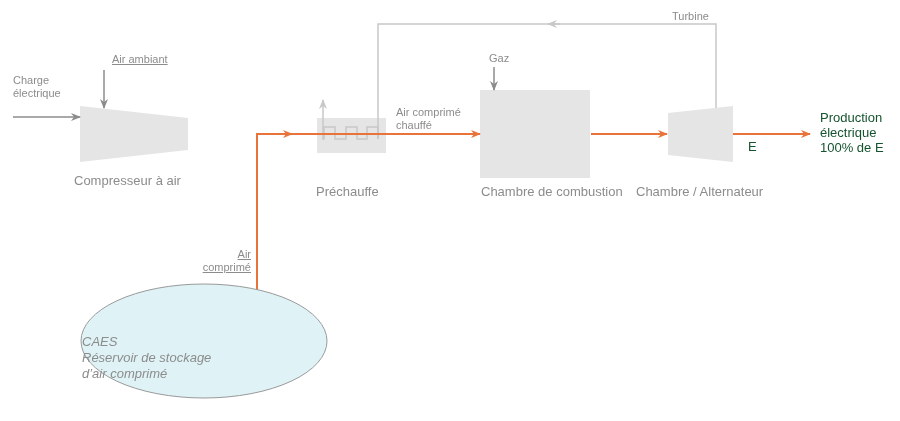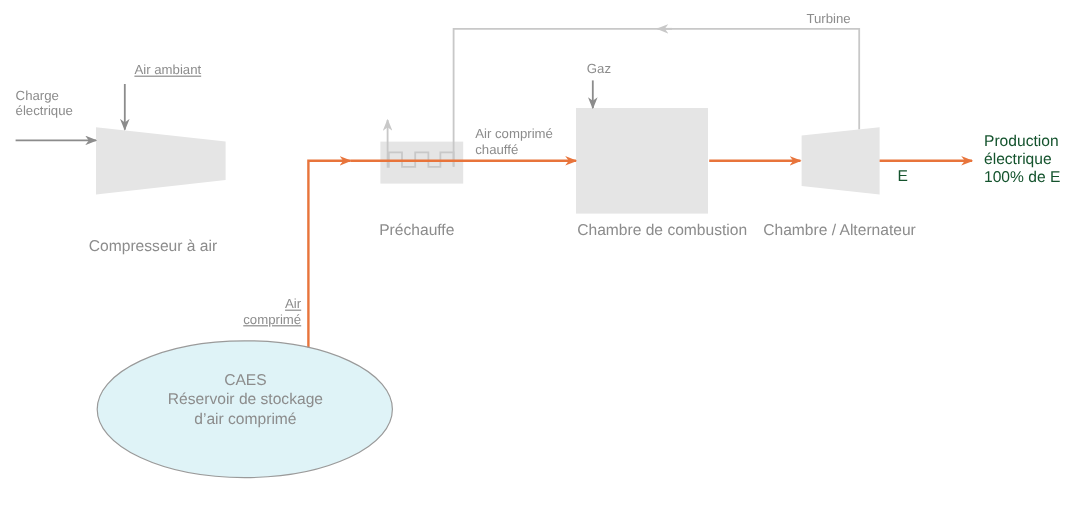--- a/index.html
+++ b/index.html
@@ -3,22 +3,22 @@
   <meta charset="utf-8">
   <style>
     html, body { margin: 0; padding: 0; background: #ffffff; }
     body { width: 900px; height: 421px; position: relative; overflow: hidden;
            font-family: "Liberation Sans", "DejaVu Sans", sans-serif; }
     svg { position: absolute; left: 0; top: 0; }
     .lbl { position: absolute; font-size: 11px; color: #8c8c8c; line-height: 13px; white-space: nowrap; }
     .cap { position: absolute; font-size: 13px; color: #8c8c8c; white-space: nowrap; }
     .out { position: absolute; font-size: 13px; color: #14532d; line-height: 15px; white-space: nowrap; }
     .right { text-align: right; }
-    .tank-text { position: absolute; left: 82px; top: 309px; width: 245px; text-align: center;
-                 font-size: 13px; color: #8c8c8c; line-height: 16px; }
+    .tank-text { position: absolute; left: 82px; top: 334px; width: 245px; 
+                 font-size: 13px; color: #8c8c8c; line-height: 16px; font-style: italic; }
   </style>
 </head>
 <body>
 
 <svg width="900" height="421" viewBox="0 0 900 421">
   <defs>
     <marker id="arrOrange" markerWidth="10" markerHeight="8" refX="9" refY="4" orient="auto" markerUnits="userSpaceOnUse">
       <path d="M0,0 L10,4 L0,8 L3,4 Z" fill="#e8743b"></path>
     </marker>
     <marker id="arrGray" markerWidth="10" markerHeight="8" refX="9" refY="4" orient="auto" markerUnits="userSpaceOnUse">
@@ -58,21 +58,21 @@
 
   <ellipse cx="204" cy="341" rx="123" ry="57" fill="#dff3f7" stroke="#9a9a9a" stroke-width="1"></ellipse>
 </svg>
 
 <div class="lbl" style="left:13px; top:74px;">
   <div>Charge</div>
   <div>électrique</div>
 </div>
 <div class="lbl" style="left:112px; top:53px;text-decoration:underline;">Air ambiant</div>
 
-<div class="cap" style="left:74px; top:197px;">Compresseur à air</div>
+<div class="cap" style="left:74px; top:173px;">Compresseur à air</div>
 <div class="cap" style="left:316px; top:184px;text-align:right;">Préchauffe</div>
 <div class="cap" style="left:457px; top:184px;margin-left:24px;">Chambre de combustion</div>
 <div class="cap" style="left:636px; top:184px;">Chambre / Alternateur</div>
 
 <div class="lbl" style="left:396px; top:106px;">
   <div>Air comprimé</div>
   <div>chauffé</div>
 </div>
 
 <div class="lbl" style="left:489px; top:52px;">Gaz</div>

